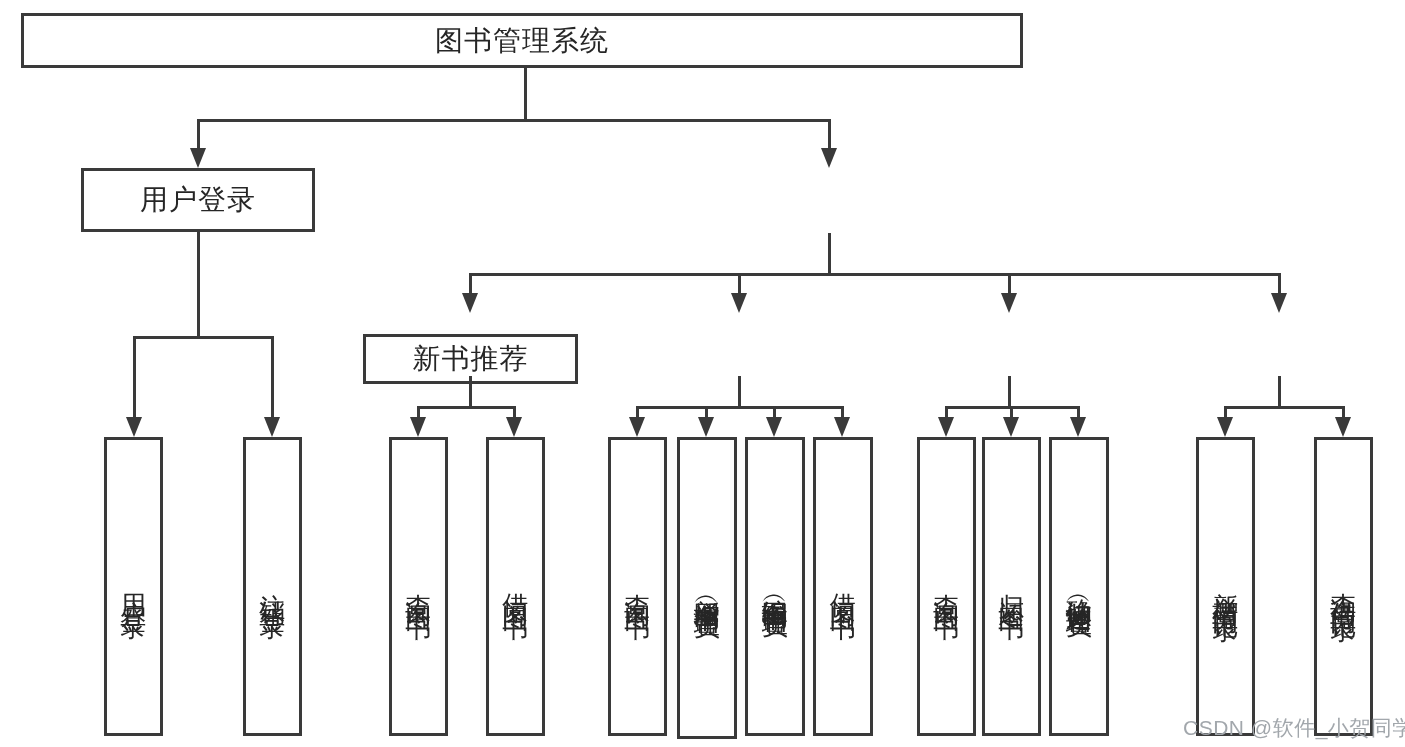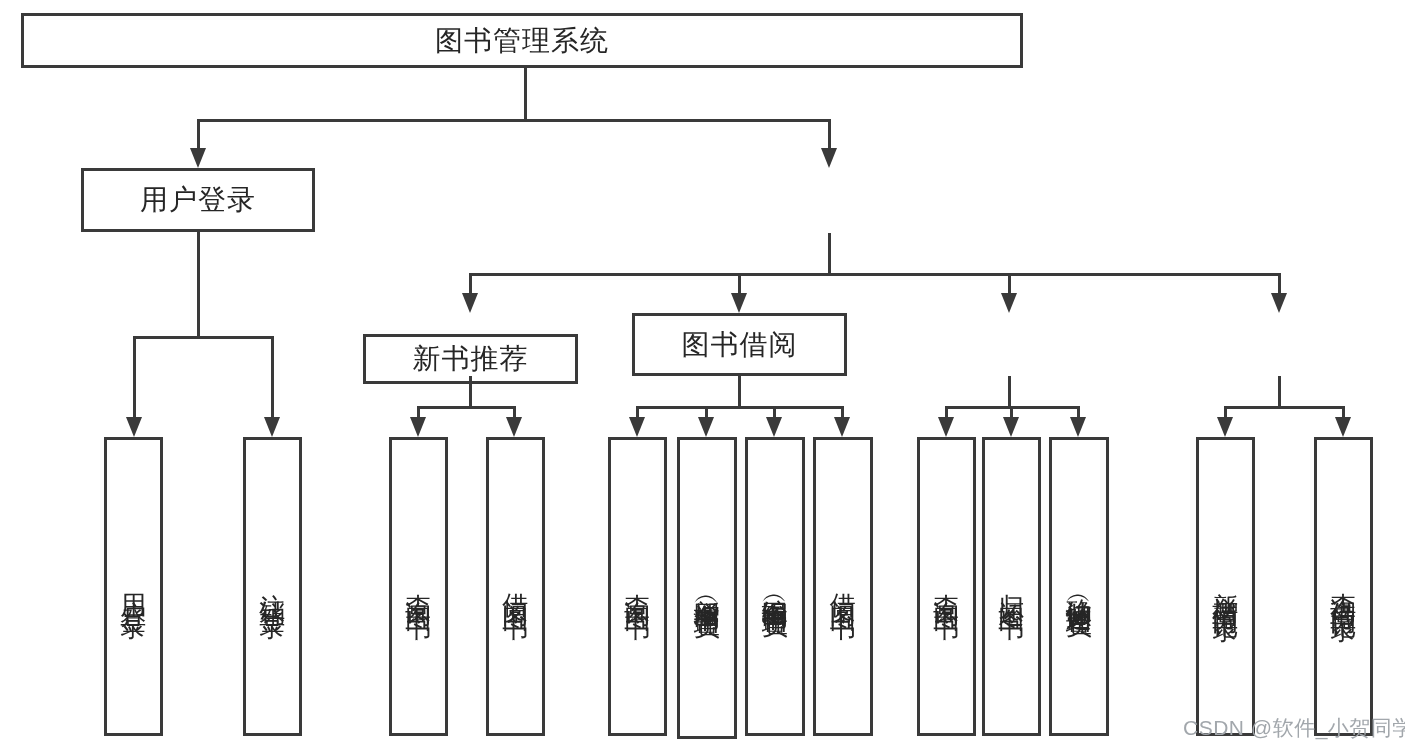--- a/index.html
+++ b/index.html
@@ -97,23 +97,20 @@
     <div class="ah" style="left:731px;  top:293px;"></div>
     <div class="vl" style="left:1008px; top:273px; height:25px;"></div>
     <div class="ah" style="left:1001px; top:293px;"></div>
     <div class="vl" style="left:1278px; top:273px; height:25px;"></div>
     <div class="ah" style="left:1271px; top:293px;"></div>
   </div>
 
   <div class="box" style="left:363px; top:313px; width:215px; height:50px;margin-top:21px;">
     <span class="hlabel">新书推荐</span>
   </div>
-  <div class="box" style="left:632px; top:313px; width:215px; height:63px;">
-    <span class="hlabel">图书借阅</span>
-  </div>
 
   <div>
     <div class="vl" style="left:469px; top:376px; height:30px;"></div>
     <div class="hl" style="left:417px; top:406px; width:99px;"></div>
     <div class="vl" style="left:417px; top:406px; height:14px;"></div>
     <div class="ah" style="left:410px; top:417px;"></div>
     <div class="vl" style="left:513px; top:406px; height:14px;"></div>
     <div class="ah" style="left:506px; top:417px;"></div>
   </div>
 

